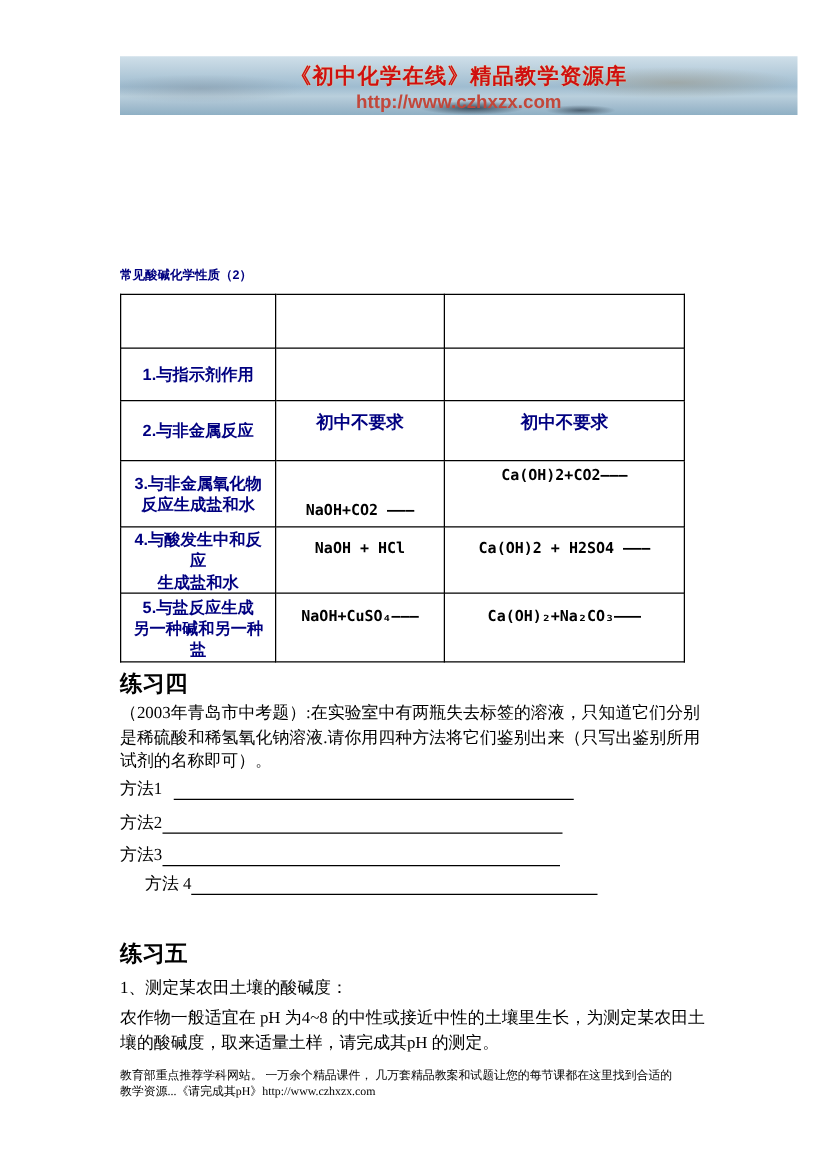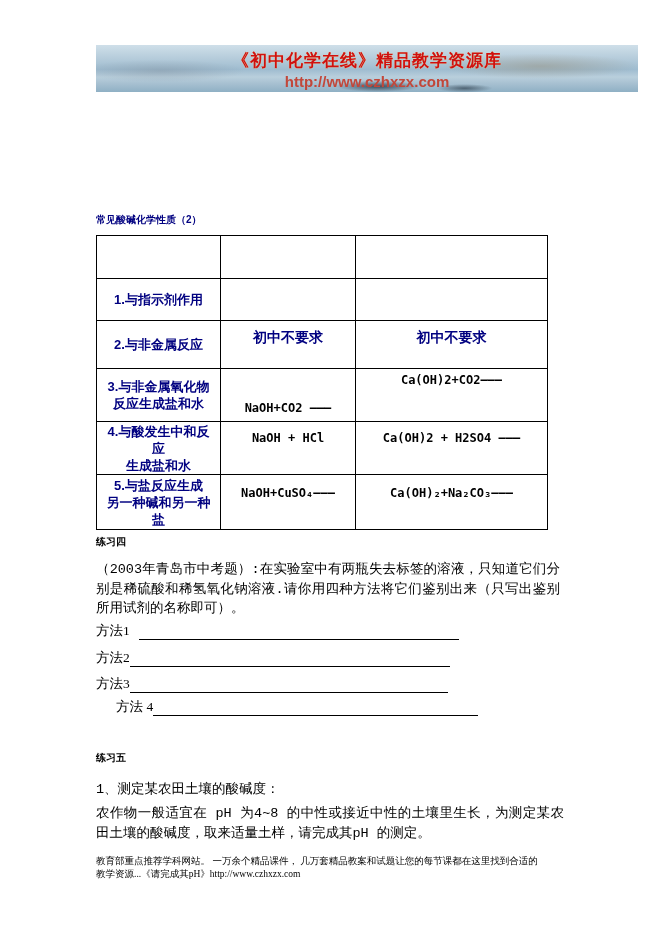--- a/index.html
+++ b/index.html
@@ -101,29 +101,29 @@
     font-family: "Liberation Sans", sans-serif;
     font-weight: bold;
     font-size: 10px;
     color: #000080;
   }
   .ex-heading {
     position: absolute;
     left: 96px;
     font-family: "Liberation Sans", sans-serif;
     font-weight: bold;
-    font-size: 10px;
+    font-size: 18px;
     color: #000000;
   }
   #ex4-heading { top: 535px; }
   #ex5-heading { top: 751px; }
   .body-text {
     position: absolute;
     left: 96px;
-    font-family: Liberation Mono, monospace;
+    font-family: Liberation Serif, serif;
     font-size: 13.5px;
     line-height: 19.5px;
     color: #000000;
     text-align: justify;
   }
   #ex4-body { top: 560px; width: 464px; }
   #ex5-item { top: 780px; width: 464px; }
   #ex5-body { top: 804px; width: 468px; line-height: 20px; }
 
   

